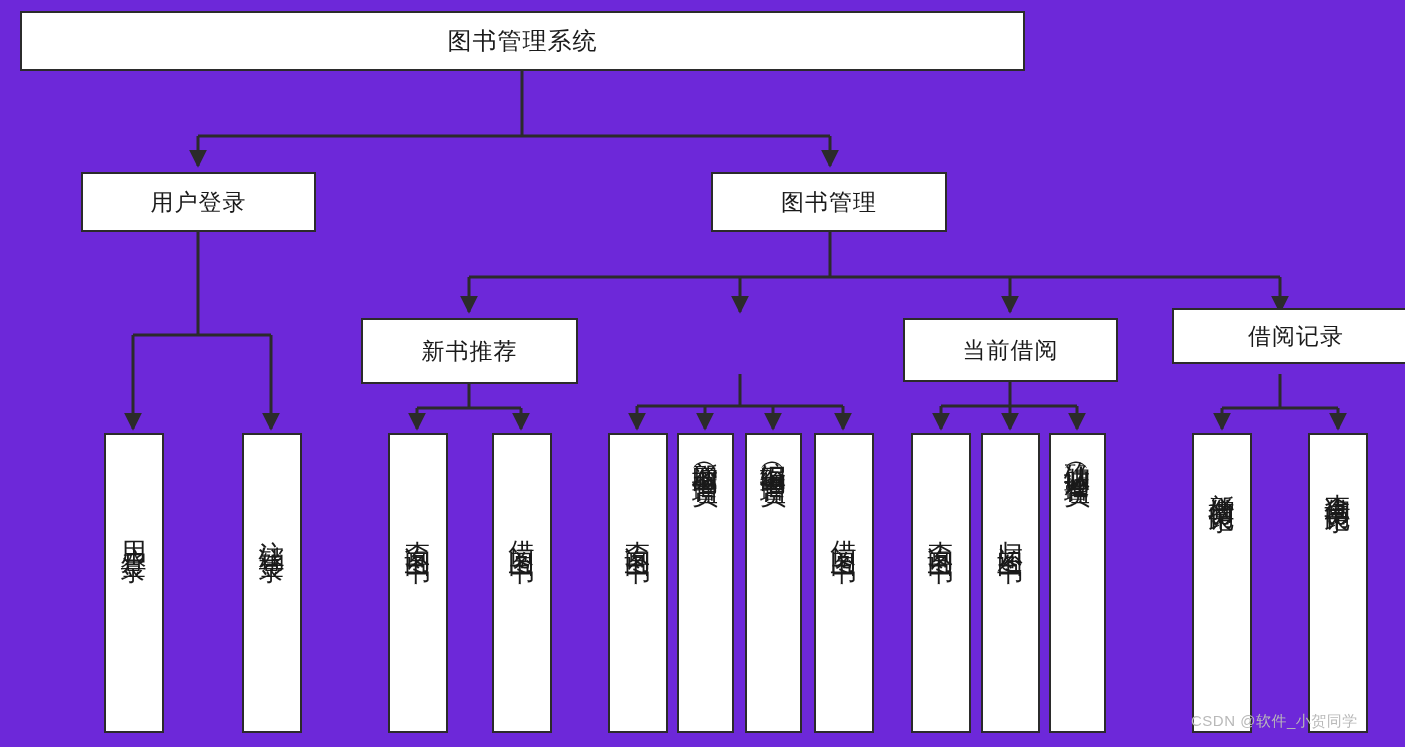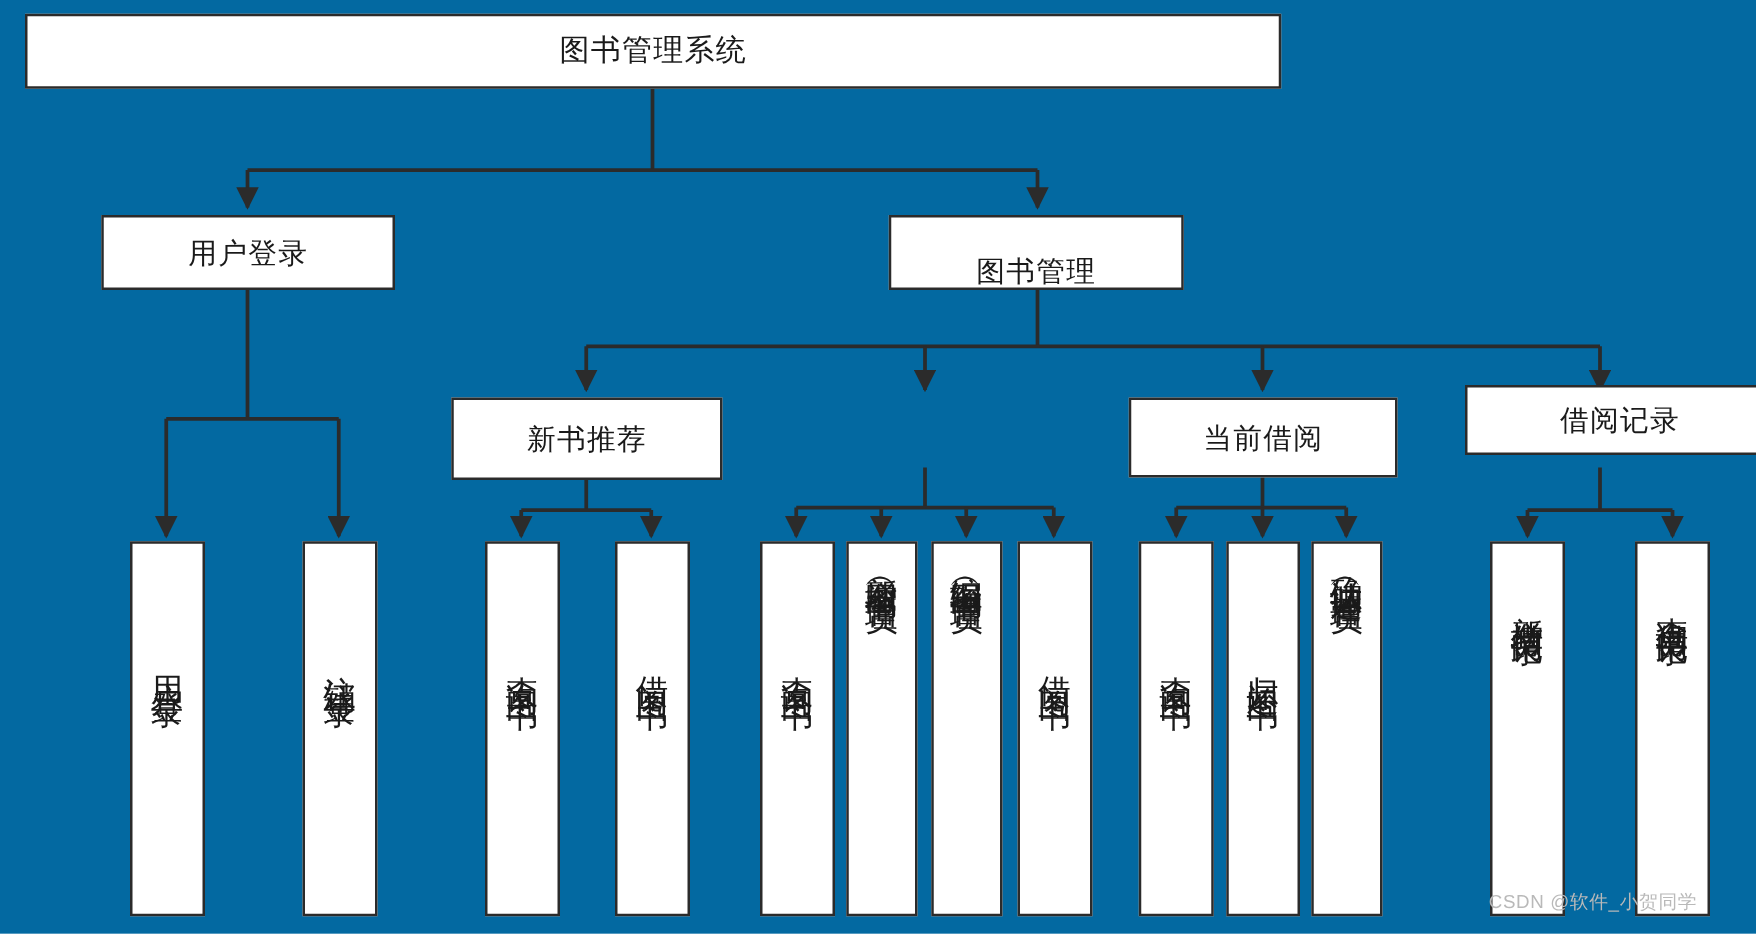--- a/index.html
+++ b/index.html
@@ -6,21 +6,21 @@
   html,body{margin:0;padding:0;}
   body{
     width:1405px;height:747px;
     background:#ffffff;
     font-family:"Liberation Sans","DejaVu Sans",sans-serif;
     overflow:hidden;
   }
   #diagram{
     position:relative;
     width:1405px;height:747px;
-    background:#0369a1;
+    background:#6d28d9;
   }
   #edges{
     position:absolute;left:0;top:0;
     width:1405px;height:747px;
     pointer-events:none;
   }
   .node{
     position:absolute;
     box-sizing:border-box;
     background:#ffffff;
@@ -123,21 +123,21 @@
   </svg>
 
   <div class="node h-node root" style="left:20px;top:11px;width:1005px;height:60px;">
     <span class="lbl">图书管理系统</span>
   </div>
 
   <div class="node h-node" style="left:81px;top:172px;width:235px;height:60px;">
     <span class="lbl">用户登录</span>
   </div>
 
-  <div class="node h-node" style="left:711px;top:172px;width:236px;height:60px;align-items:flex-end;">
+  <div class="node h-node" style="left:711px;top:172px;width:236px;height:60px;">
     <span class="lbl">图书管理</span>
   </div>
 
   <div class="node h-node" style="left:361px;top:318px;width:217px;height:66px;">
     <span class="lbl">新书推荐</span>
   </div>
 
 
   <div class="node h-node" style="left:903px;top:318px;width:215px;height:64px;">
     <span class="lbl">当前借阅</span>

